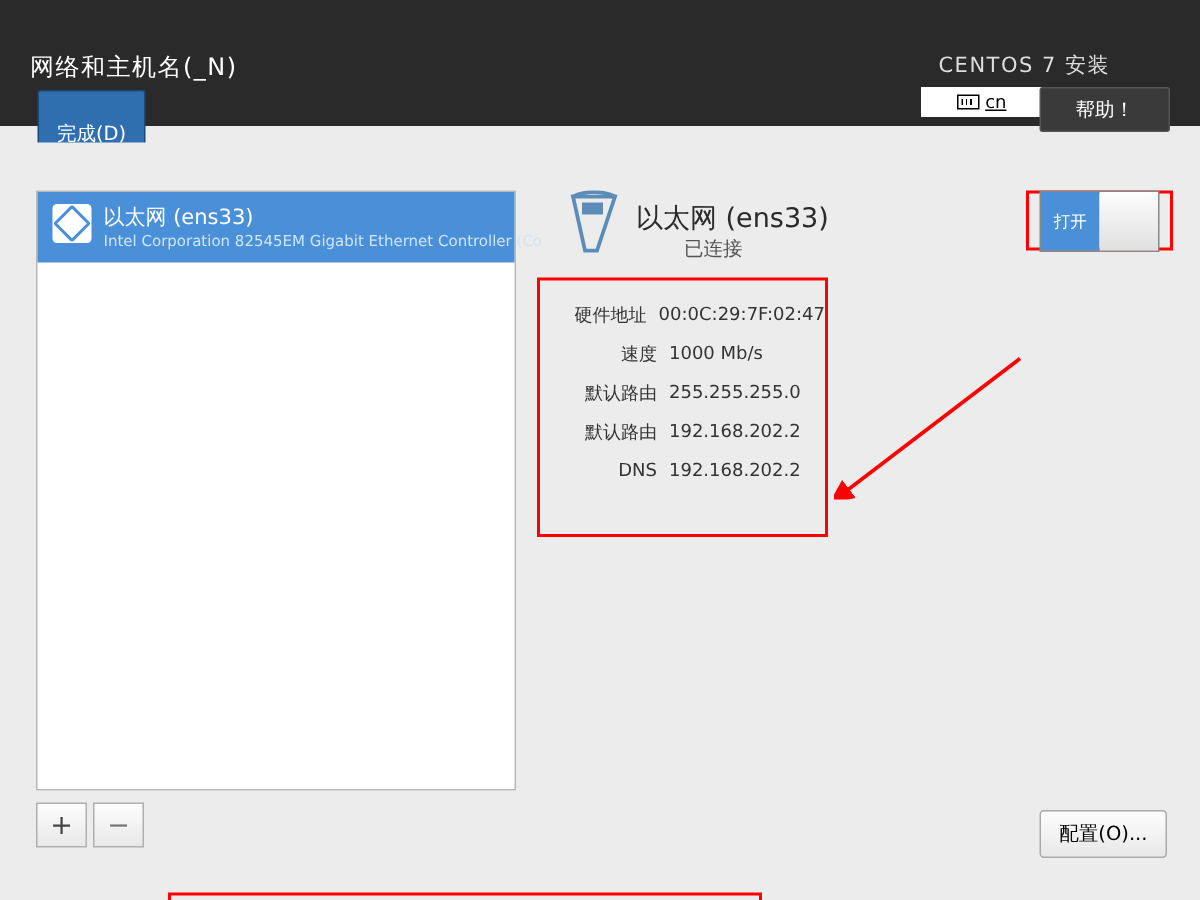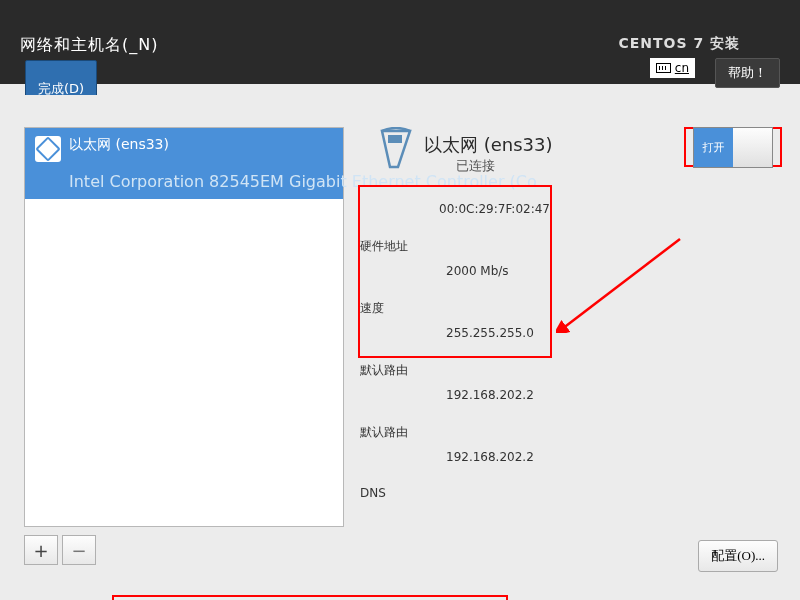--- a/index.html
+++ b/index.html
@@ -1,57 +1,57 @@
 <!DOCTYPE html>
 <html><head>
 <meta charset="utf-8">
 <style>
   * { box-sizing: border-box; margin: 0; padding: 0; font-family: "DejaVu Sans", "Cantarell", sans-serif; }
   body { width: 800px; height: 600px; background: #ececec; overflow: hidden; position: relative; }
   
   .header { background: #2a2a2a; height: 84px; position: relative; color: #fff; }
   .header-title { position: absolute; top: 35px; left: 20px; font-size: 16px; letter-spacing: 1px; }
   .done-btn { position: absolute; top: 60px; left: 25px; background: #2f6fb0; border: 1px solid #1a4a7a; color: #fff; padding: 19px 12px; font-size: 13px; cursor: pointer; border-radius: 2px; }
-  .install-title { position: absolute; top: 35px; right: 60px; font-size: 14px; letter-spacing: 1px; color: #ddd; font-weight: bold; }
-  .kb-box { position: absolute; top: 58px; right: 105px; background: #fff; color: #000; padding: 3px 6px; font-size: 12px; display: flex; align-items: center; gap: 4px; text-decoration: underline; }
+  .install-title { position: absolute; top: 35px; right: 60px; font-size: 14px; letter-spacing: 1px; color: #ddd; }
+  .kb-box { position: absolute; top: 58px; right: 105px; background: #fff; color: #000; padding: 3px 24px; font-size: 12px; display: flex; align-items: center; gap: 4px; text-decoration: underline; }
   .kb-icon { display: inline-block; width: 15px; height: 10px; border: 1px solid #000; position: relative; }
   .kb-icon::after { content: ""; position: absolute; inset: 2px; background: repeating-linear-gradient(90deg,#000 0 1px, transparent 1px 3px); }
-  .help-btn { position: absolute; top: 58px; right: 20px; background: #3a3a3a; color: #fff; padding: 5px 12px; font-size: 13px; cursor: pointer; border: 1px solid #555; border-radius: 2px; }
+  .help-btn { position: absolute; top: 58px; right: 20px; background: #3a3a3a; color: #fff; padding: 5px 23px; font-size: 13px; cursor: pointer; border: 1px solid #555; border-radius: 2px; }
   
   .body-area { position: absolute; top: 95px; left: 0; right: 0; bottom: 0; background: #ececec; }
   
   .device-list { position: absolute; top: 32px; left: 24px; width: 320px; height: 400px; background: #fff; border: 1px solid #b8b8b8; }
   .device-item { background: #4a90d9; color: #fff; padding: 8px 10px; display: flex; align-items: flex-start; gap: 8px; cursor: pointer; }
   .device-icon { width: 26px; height: 26px; background: #fff; border-radius: 3px; flex-shrink: 0; display: flex; align-items: center; justify-content: center; }
   .device-icon::after { content: ""; display: block; width: 14px; height: 14px; border: 2px solid #4a90d9; border-radius: 2px; transform: rotate(45deg); }
   .device-text .dname { font-size: 14px; }
-  .device-text .dsub { font-size: 16px; color: #d0e4f5; margin-top: 18px; white-space: nowrap; overflow: hidden; }
+  .device-text .dsub { font-size: 10px; color: #d0e4f5; margin-top: 2px; white-space: nowrap; overflow: hidden; }
   
   .addremove { position: absolute; top: 440px; left: 24px; display: flex; }
   .ar-btn { width: 34px; height: 30px; background: linear-gradient(#fdfdfd,#e8e8e8); border: 1px solid #b0b0b0; font-size: 18px; cursor: not-allowed; color: #777; display: flex; align-items: center; justify-content: center; }
   .ar-btn.plus { margin-right: 4px; color: #444; cursor: pointer; }
   
   .detail-icon { position: absolute; top: 32px; left: 376px; width: 40px; height: 42px; }
   .detail-icon svg { width: 100%; height: 100%; }
   .detail-title { position: absolute; top: 38px; left: 424px; font-size: 18px; color: #2a2a2a; }
   .detail-status { position: absolute; top: 62px; left: 424px; font-size: 13px; color: #555; margin-left: 32px; }
   
   .toggle-block { position: absolute; top: 32px; right: 18px; width: 98px; height: 40px; border: 2px solid #ff0000; display: flex; align-items: center; justify-content: center; }
   .toggle { width: 80px; height: 41px; border: 1px solid #888; display: flex; cursor: pointer; }
   .toggle-on { width: 40px; background: #4a90d9; color: #fff; font-size: 11px; display: flex; align-items: center; justify-content: center; }
   .toggle-off { width: 40px; background: linear-gradient(#fdfdfd,#e0e0e0); }
   
   .info-box { position: absolute; top: 90px; left: 358px; width: 194px; height: 173px; border: 2px solid #ff0000; padding-top: 6px; }
   .info-row { display: flex; font-size: 12px; color: #333; margin: 9px 0; }
-  .info-row .lab { width: 78px; text-align: left; margin-right: 8px; margin-top: 36px; }
+  .info-row .lab { width: 78px; text-align: right; margin-right: 8px; }
   .info-row .val { }
   
   .arrow1 { position: absolute; top: 140px; left: 556px; width: 128px; height: 98px; pointer-events: none; }
   
-  .config-btn { position: absolute; top: 445px; right: 22px; padding: 6px 12px; background: linear-gradient(#fdfdfd,#e8e8e8); border: 1px solid #aaa; font-size: 13px; cursor: pointer; border-radius: 3px; font-family: Liberation Serif, serif; }
+  .config-btn { position: absolute; top: 445px; right: 22px; padding: 6px 12px; background: linear-gradient(#fdfdfd,#e8e8e8); border: 1px solid #aaa; font-size: 13px; cursor: pointer; border-radius: 3px; }
   .hostname-box { position: absolute; top: 500px; left: 112px; width: 396px; height: 48px; border: 2px solid #ff0000; display: flex; align-items: center; padding: 0 4px; gap: 4px; }
 </style>
 </head>
 <body>
 
 <div class="header">
   <div class="header-title">网络和主机名(_N)</div>
   <button class="done-btn">完成(D)</button>
   <div class="install-title">CENTOS 7 安装</div>
   <div class="kb-box">
@@ -95,21 +95,21 @@
     </div>
   </div>
 
   <div class="info-box">
     <div class="info-row">
       <div class="lab">硬件地址</div>
       <div class="val">00:0C:29:7F:02:47</div>
     </div>
     <div class="info-row">
       <div class="lab">速度</div>
-      <div class="val">2000 Mb/s</div>
+      <div class="val">1000 Mb/s</div>
     </div>
     <div class="info-row">
       <div class="lab">默认路由</div>
       <div class="val">255.255.255.0</div>
     </div>
     <div class="info-row">
       <div class="lab">默认路由</div>
       <div class="val">192.168.202.2</div>
     </div>
     <div class="info-row">

